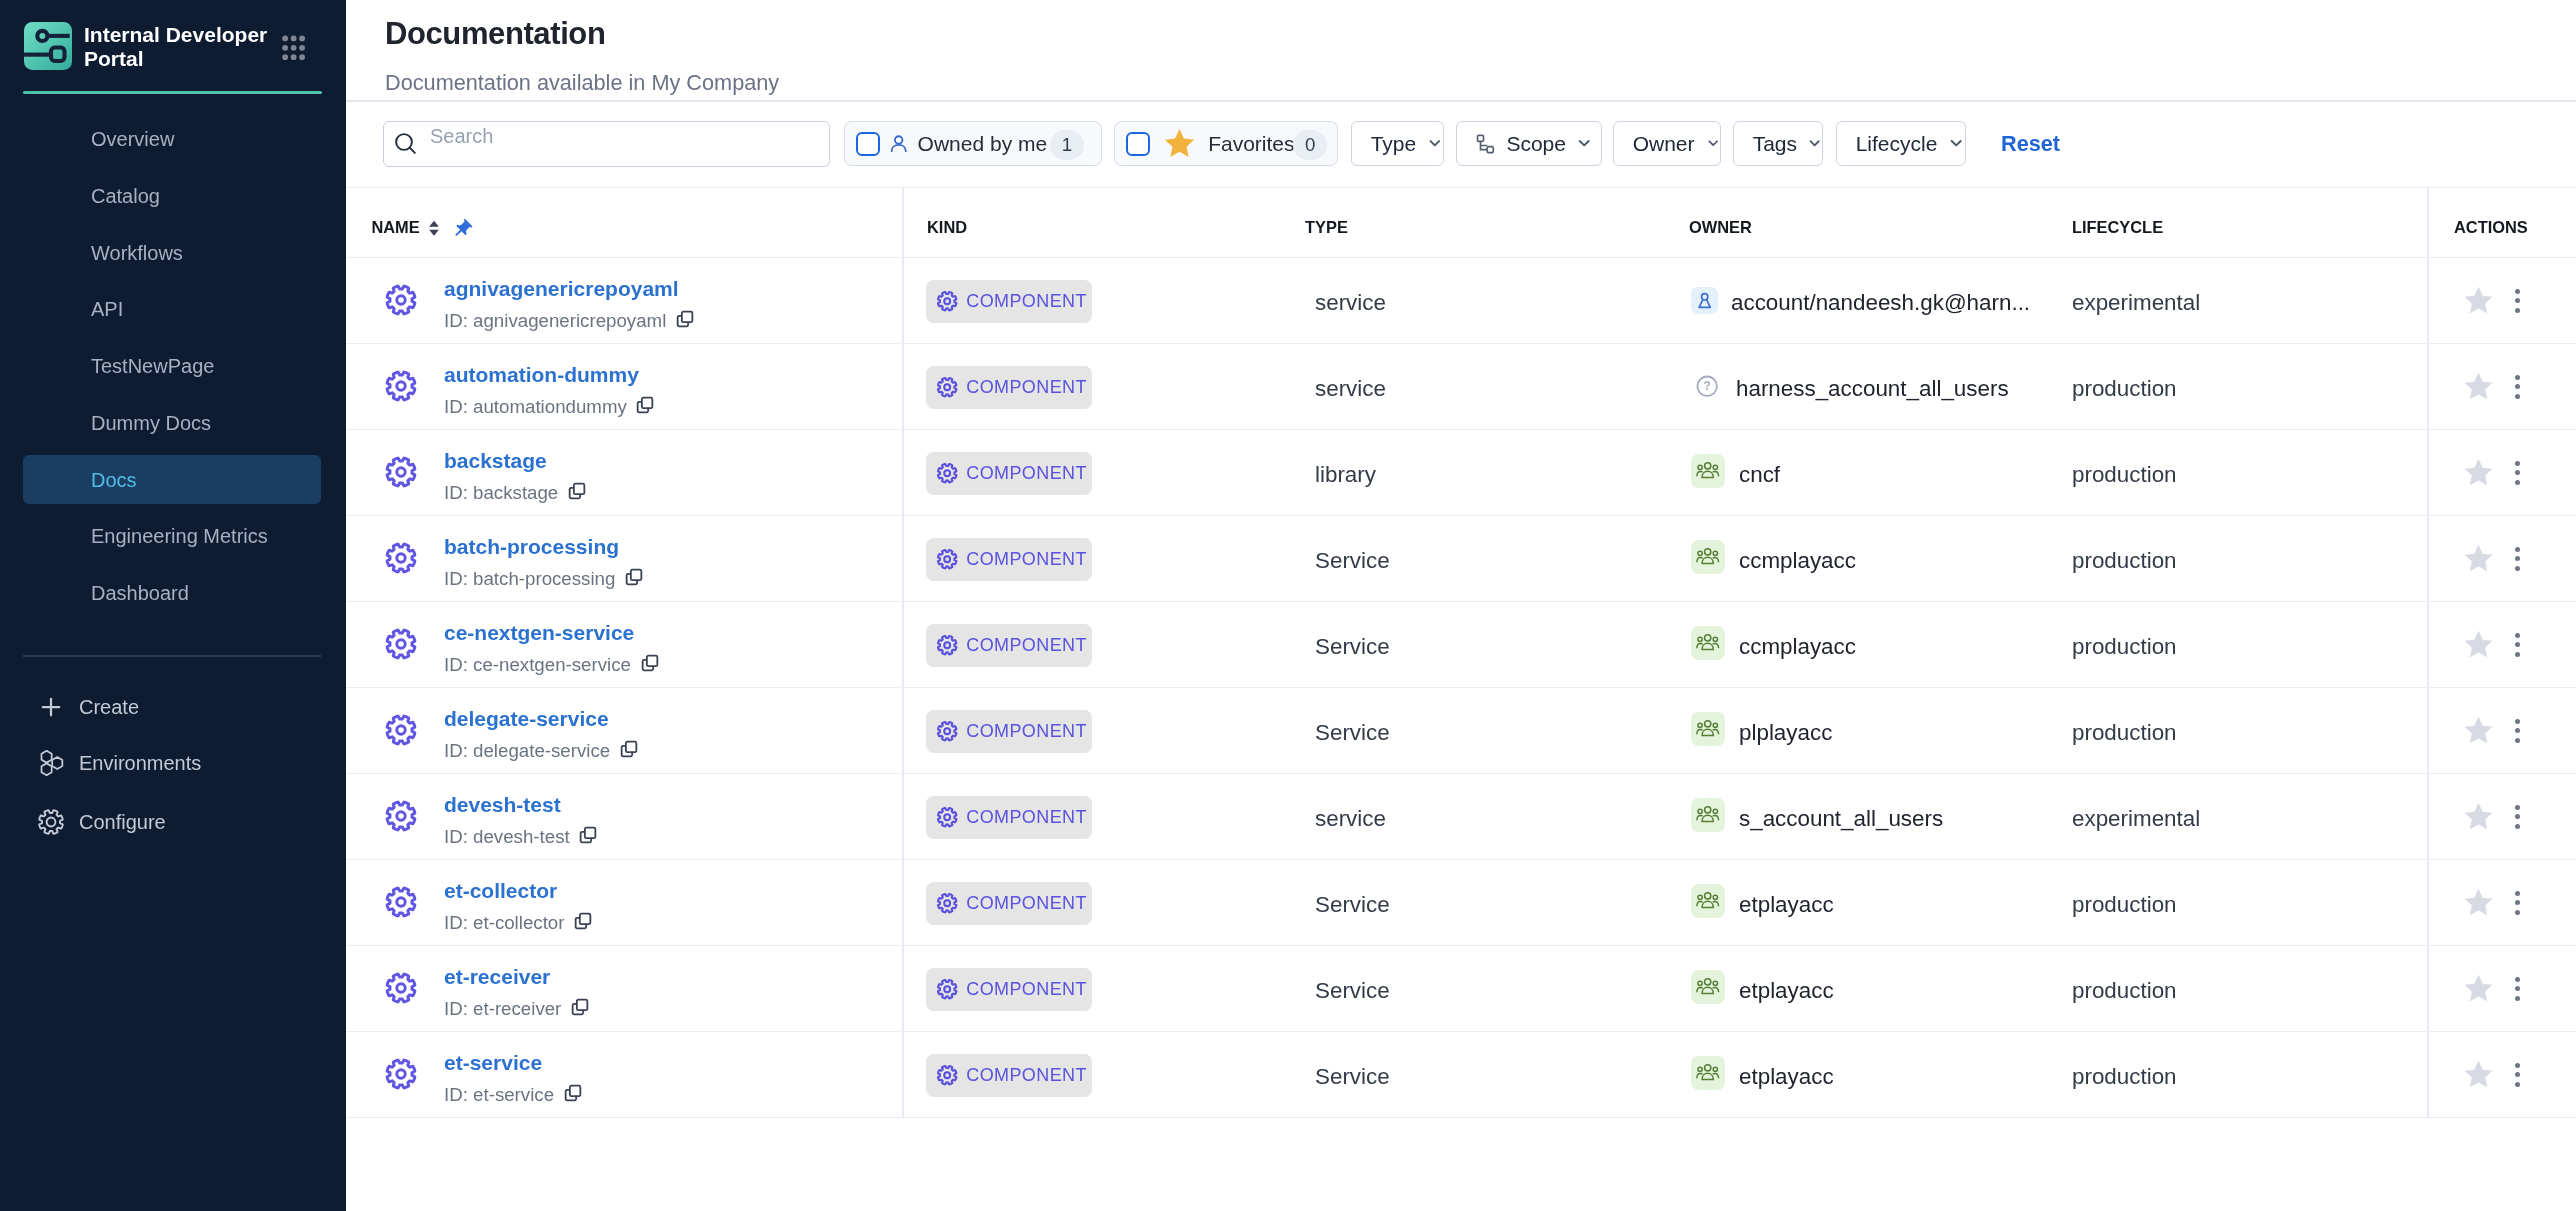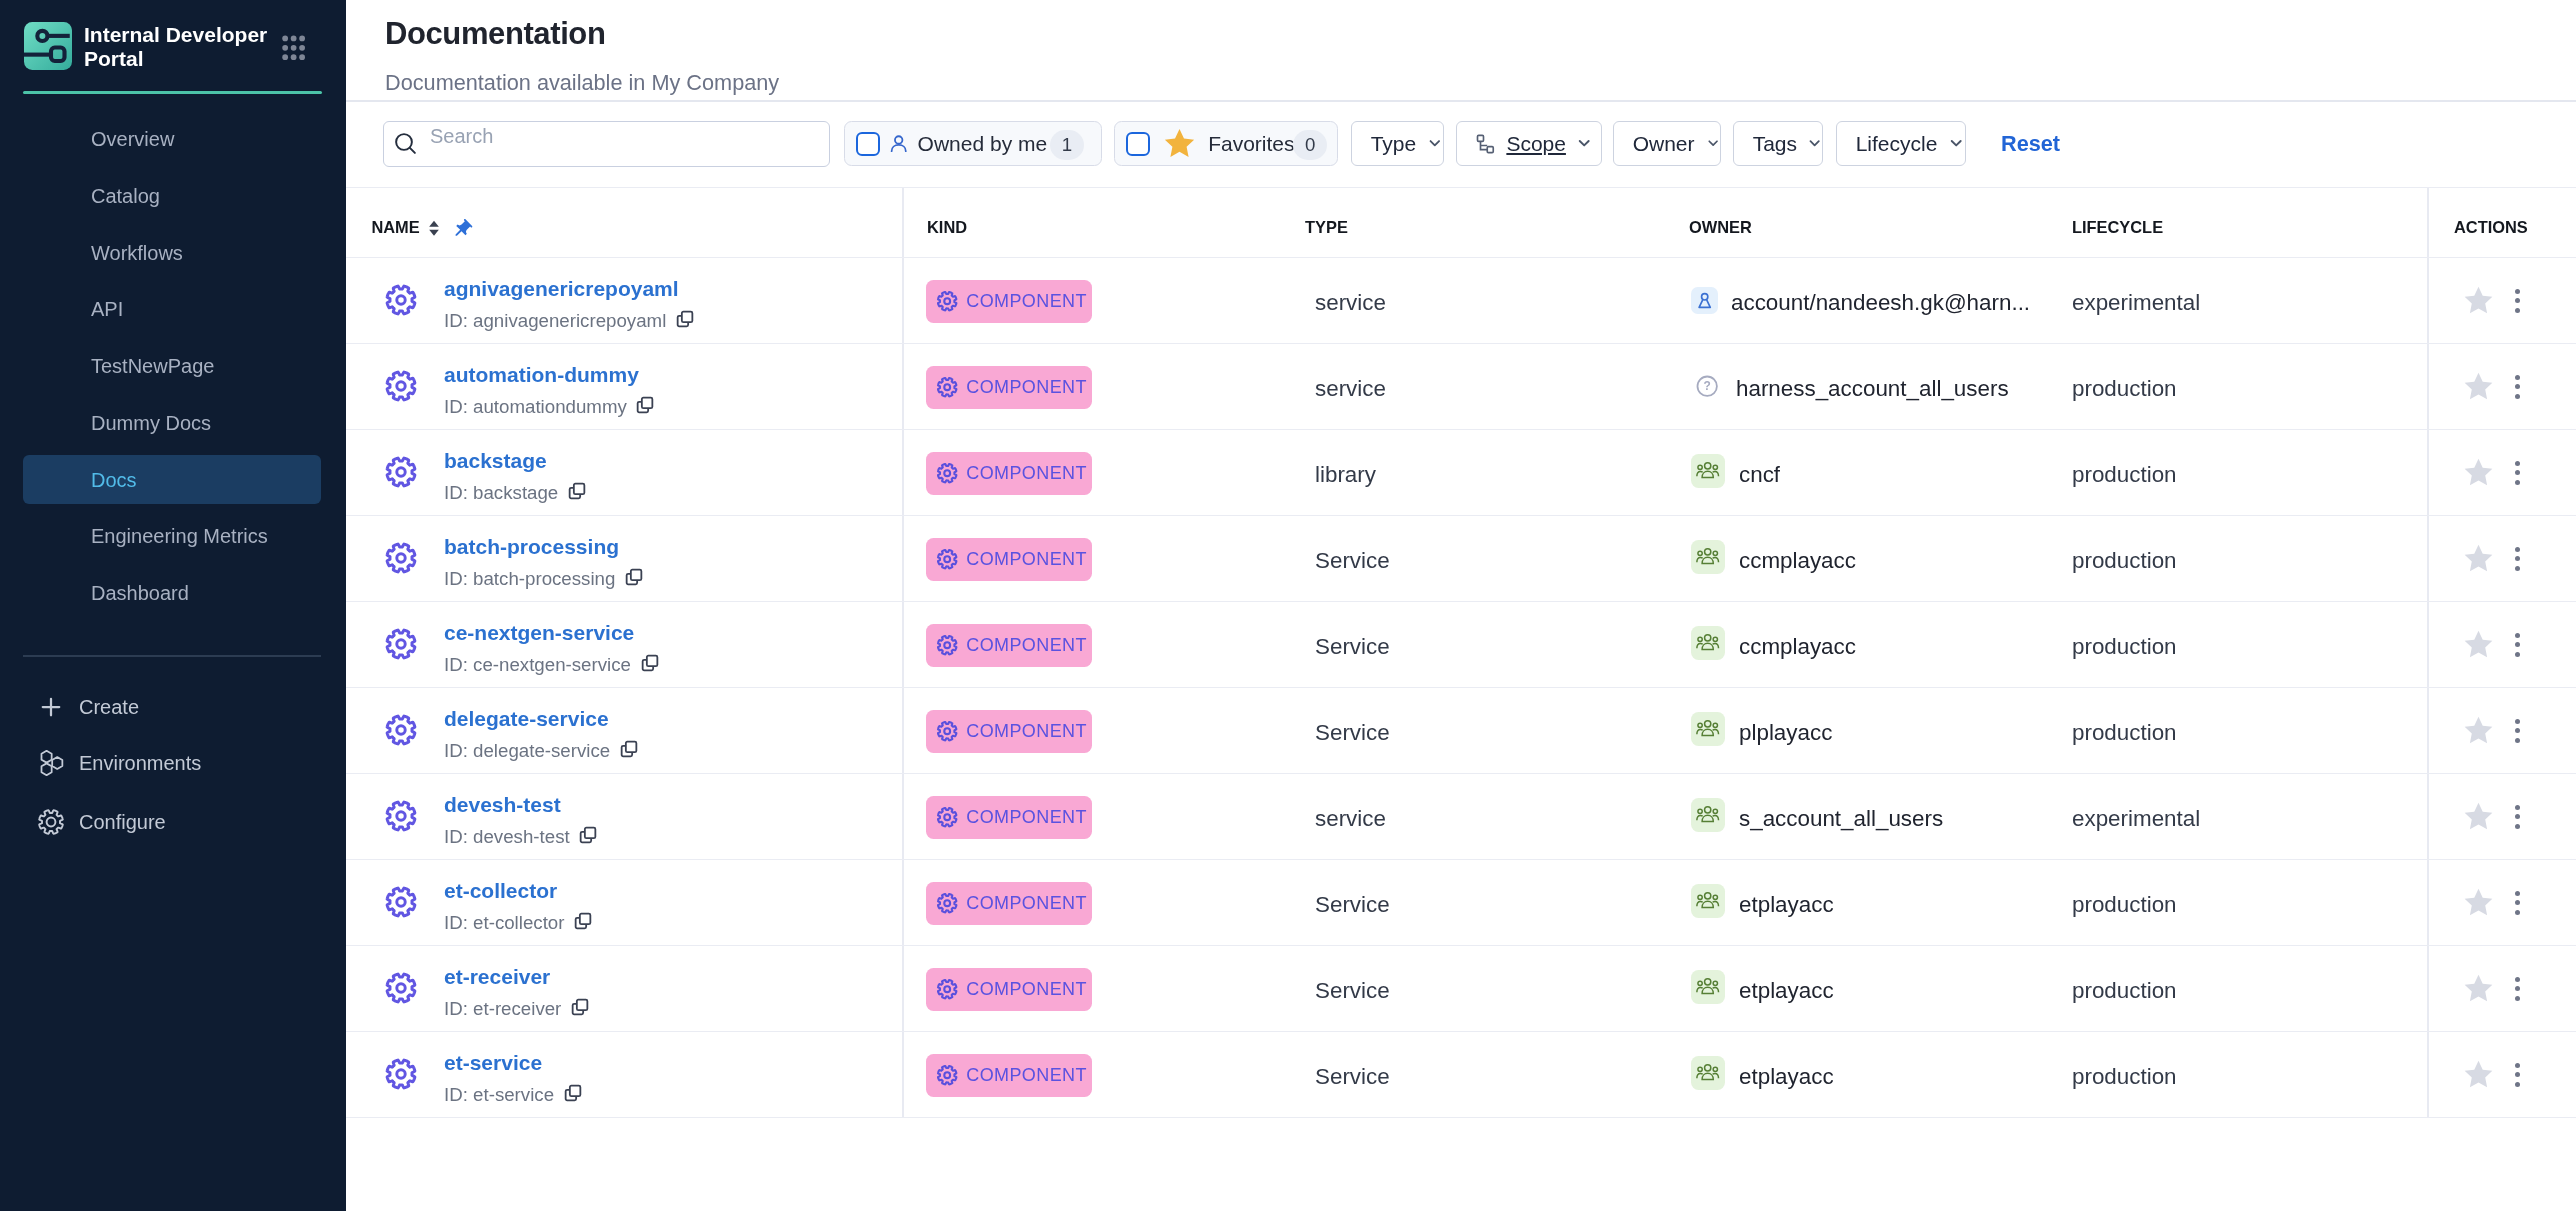--- a/index.html
+++ b/index.html
@@ -35,21 +35,21 @@
 .thead { position:relative; height:71px; border-top:1.5px solid #eaecf3; border-bottom:1.5px solid #eaecf3; }
 .th { position:absolute; top:50%; transform:translateY(-50%); margin-top:4.5px; font-size:16.4px; font-weight:700; color:#14181f; letter-spacing:0; }
 .row { position:relative; height:86px; border-bottom:1.5px solid #eaecf3; }
 .vsep1 { position:absolute; left:556px; top:0; width:1.5px; height:930px; background:#e8eaf2; }
 .vsep2 { position:absolute; left:2081px; top:0; width:1.5px; height:930px; background:#e8eaf2; }
 .bigcog { position:absolute; left:38px; top:25.4px; }
 .namewrap { position:absolute; left:98px; top:0; }
 .nm { position:absolute; left:0; top:18.7px; font-size:21px; font-weight:700; color:#2b71d0; white-space:nowrap; }
 .id { position:absolute; left:0; top:52px; height:22.4px; font-size:18.7px; color:#6b7382; white-space:nowrap; display:flex; align-items:center; gap:9.7px; }
 .id svg { flex:none; position:relative; top:-2.2px; }
-.chip { position:absolute; left:580px; top:21.7px; height:43px; width:166px; border-radius:7.5px; background:#f9a8d4; display:flex; align-items:center; padding-left:9.7px; gap:8.2px; }
+.chip { position:absolute; left:580px; top:21.7px; height:43px; width:166px; border-radius:7.5px; background:#e5e5e5; display:flex; align-items:center; padding-left:9.7px; gap:8.2px; }
 .chip span { font-size:18px; letter-spacing:0.4px; color:#5a52e0; }
 .typ { position:absolute; left:961px; top:50%; transform:translateY(calc(-50% + 2.2px)); font-size:22.4px; color:#333a48;margin-left:8px; }
 .tile { position:absolute; display:flex; align-items:center; justify-content:center; }
 .tile-blue { left:1345px; top:29px; width:27px; height:27px; border-radius:6.7px; background:#e4f0fc; }
 .tile-green { left:1345px; top:24px; width:34px; height:34px; border-radius:7.5px; background:#e4f3dc; }
 .tile-q { left:1350px; top:31px; width:22.4px; height:22.4px; }
 .own { position:absolute; top:50%; transform:translateY(calc(-50% + 2.2px)); font-size:22.4px; color:#20242f; white-space:nowrap; }
 .lc { position:absolute; left:1726px; top:50%; transform:translateY(calc(-50% + 2.2px)); font-size:22.4px; color:#333a48; }
 .star { position:absolute; left:2115px; top:25.4px; }
 .kebab { position:absolute; left:2169px; top:31px; display:flex; flex-direction:column; gap:4.1px; }
@@ -166,21 +166,21 @@
     <span class="cb"></span>
       <svg width="37" height="37" viewBox="0 0 24 24" fill="#f2b33d">
         <path d="M12 2.6 l2.9 6.1 6.6.8 -4.9 4.6 1.3 6.6 -5.9-3.3 -5.9 3.3 1.3-6.6 -4.9-4.6 6.6-.8 z"></path>
       </svg>
       <span style="font-size:21px;color:#262c3a;">Favorites</span>
     <span class="badge" style="position:absolute; right:9.7px;">0</span>
   </div>
   <div class="fbtn" style="left:1005px; width:93px; padding-left:18.7px; gap:11.2px;">Type <svg width="16.4" height="16.4" viewBox="0 0 22 22" fill="none" stroke="#4a5568" stroke-width="2.6" stroke-linecap="round" stroke-linejoin="round">
         <path d="M5 8 l6 6 6-6"></path>
       </svg></div>
-  <div class="fbtn" style="left:1110px; width:146px; padding-left:15.7px; gap:9.7px;text-decoration:underline;"><svg width="24" height="24" viewBox="0 0 32 32" fill="none" stroke="#555f73" stroke-width="2.2">
+  <div class="fbtn" style="left:1110px; width:146px; padding-left:15.7px; gap:9.7px;"><svg width="24" height="24" viewBox="0 0 32 32" fill="none" stroke="#555f73" stroke-width="2.2">
         <rect x="6" y="4.5" width="8" height="8" rx="1.5"></rect>
         <rect x="19" y="19.5" width="8" height="8" rx="1.5"></rect>
         <path d="M10 12.5 v11 h9 M10 18 h9"></path>
       </svg> Scope <svg width="16.4" height="16.4" viewBox="0 0 22 22" fill="none" stroke="#4a5568" stroke-width="2.6" stroke-linecap="round" stroke-linejoin="round">
         <path d="M5 8 l6 6 6-6"></path>
       </svg></div>
   <div class="fbtn" style="left:1267px; width:108px; padding-left:18.7px; gap:11.2px;">Owner <svg width="16.4" height="16.4" viewBox="0 0 22 22" fill="none" stroke="#4a5568" stroke-width="2.6" stroke-linecap="round" stroke-linejoin="round">
         <path d="M5 8 l6 6 6-6"></path>
       </svg></div>
   <div class="fbtn" style="left:1387px; width:90px; padding-left:18.7px; gap:9.7px;">Tags <svg width="16.4" height="16.4" viewBox="0 0 22 22" fill="none" stroke="#4a5568" stroke-width="2.6" stroke-linecap="round" stroke-linejoin="round">

